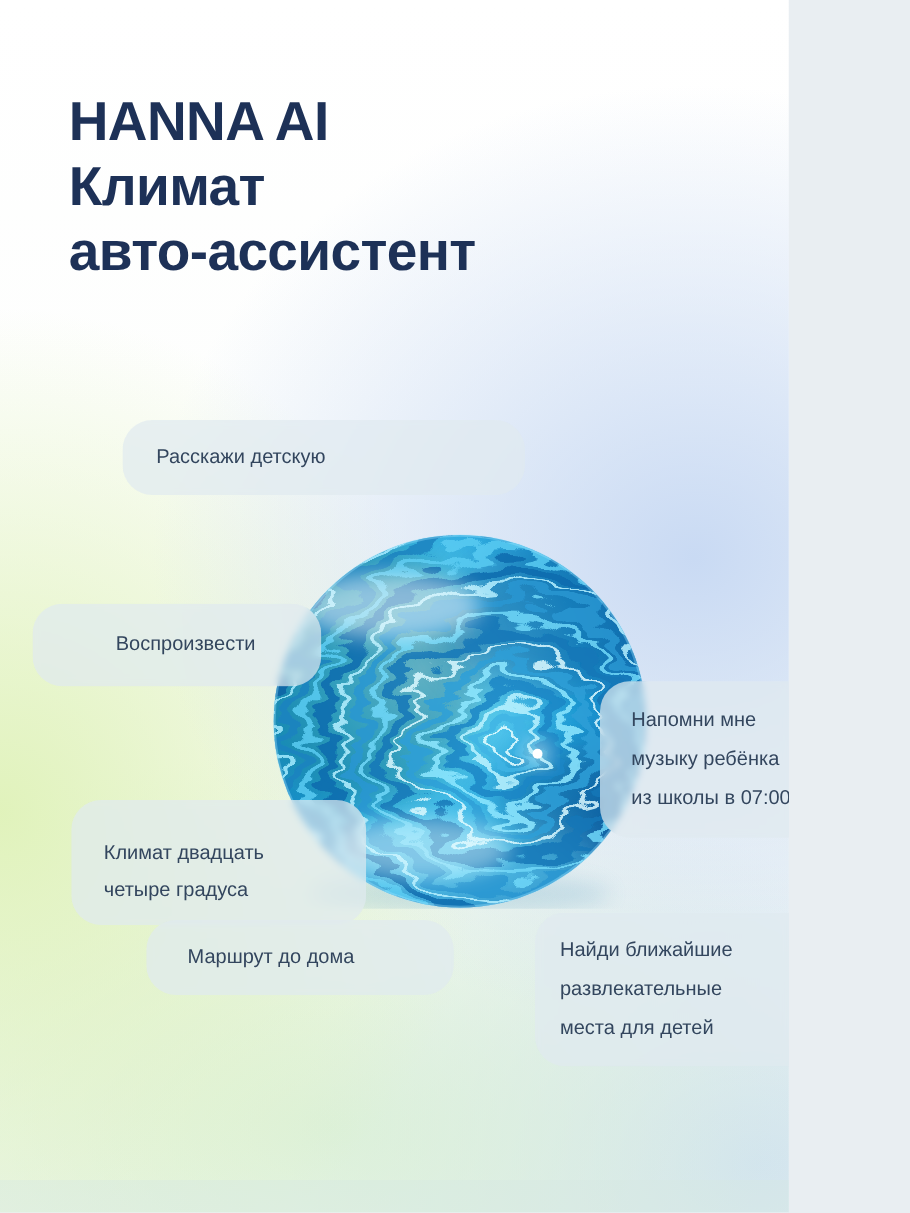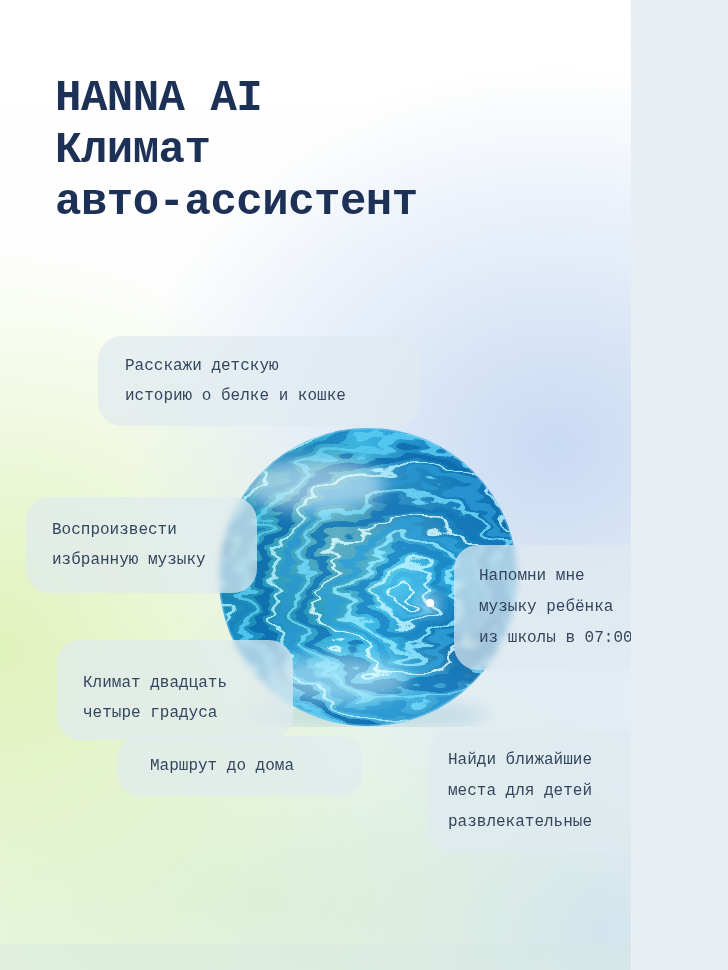--- a/index.html
+++ b/index.html
@@ -1,20 +1,20 @@
 <!DOCTYPE html>
 <html><head>
 <meta charset="utf-8">
 <style>
   html,body{margin:0;padding:0;background:#e9eef2;}
   .poster{
     position:relative;
     width:631px;height:970px;
     overflow:hidden;
-    font-family:Liberation Mono, monospace;
+    font-family:Liberation Sans, sans-serif;
     background:
       radial-gradient(620px 540px at 88% 46%, rgba(198,216,243,0.95), rgba(198,216,243,0) 70%),
       radial-gradient(540px 560px at 0% 67%, rgba(223,242,184,0.95), rgba(223,242,184,0) 72%),
       radial-gradient(720px 430px at 42% 93%, rgba(213,238,209,0.75), rgba(213,238,209,0) 70%),
       radial-gradient(520px 400px at 96% 96%, rgba(204,222,246,0.85), rgba(204,222,246,0) 72%),
       linear-gradient(180deg,#ffffff 0%,#fdfefd 35%,#f4f9f2 100%);
   }
   .title{
     position:absolute;left:55px;top:72px;
     color:#1d3157;
@@ -33,22 +33,22 @@
     border-radius:24px;
     color:#33465e;
     font-size:16px;line-height:30px;
     backdrop-filter:blur(3px);
     -webkit-backdrop-filter:blur(3px);
     z-index:3;
   }
   .bubble .ln{display:block;white-space:nowrap;}
   .b1{left:98px;top:336px;width:322px;padding:15px 18px 15px 27px;}
   .b2{left:455px;top:398px;width:202px;padding:13px 12px 13px 16px;border-radius:20px;}
-  .b3{left:26px;top:497px;width:231px;padding:18px 12px 18px 26px;}
-  .b4{left:454px;top:545px;width:215px;padding:16px 10px 16px 25px;line-height:31px;}
+  .b3{left:26px;top:483px;width:231px;padding:18px 12px 18px 26px;text-align:center;}
+  .b4{left:480px;top:545px;width:215px;padding:16px 10px 16px 25px;line-height:31px;}
   .b5{left:57px;top:640px;width:236px;padding:28px 10px 12px 26px;}
   .b6{left:117px;top:736px;width:246px;padding:15px 10px 15px 33px;}
   .b7{left:428px;top:730px;width:255px;padding:15px 10px 15px 20px;line-height:31px;}
   .bottom-band{
     position:absolute;left:0;bottom:0;width:728px;height:26px;
     background:rgba(213,232,227,0.38);
   }
 </style>
 </head>
 <body>
@@ -118,44 +118,42 @@
         <ellipse cx="120" cy="252" rx="70" ry="24" fill="#eafdff" opacity="0.45" filter="url(#bl8)"></ellipse>
         <circle cx="212" cy="176" r="8" fill="#f2ffff" opacity="0.9" filter="url(#bl8)"></circle>
         <circle cx="212" cy="176" r="4" fill="#ffffff"></circle>
       </g>
       <circle cx="150" cy="150" r="148.5" fill="none" stroke="rgba(160,230,255,0.35)" stroke-width="2"></circle>
     </svg>
   </div>
 
   <div class="bubble b1">
     <span class="ln">Расскажи детскую</span>
-    <span class="ln">историю о белке и кошке</span>
   </div>
 
 
   <div class="bubble b3">
     <span class="ln">Воспроизвести</span>
-    <span class="ln">избранную музыку</span>
   </div>
 
   <div class="bubble b4">
     <span class="ln">Напомни мне</span>
     <span class="ln">музыку ребёнка</span>
     <span class="ln">из школы в 07:00</span>
   </div>
 
   <div class="bubble b5">
     <span class="ln">Климат двадцать</span>
     <span class="ln">четыре градуса</span>
   </div>
 
   <div class="bubble b6">
     <span class="ln">Маршрут до дома</span>
   </div>
 
   <div class="bubble b7">
     <span class="ln">Найди ближайшие</span>
+    <span class="ln">развлекательные</span>
     <span class="ln">места для детей</span>
-    <span class="ln">развлекательные</span>
   </div>
 
   <div class="bottom-band"></div>
 </div>
 
 </body></html>

